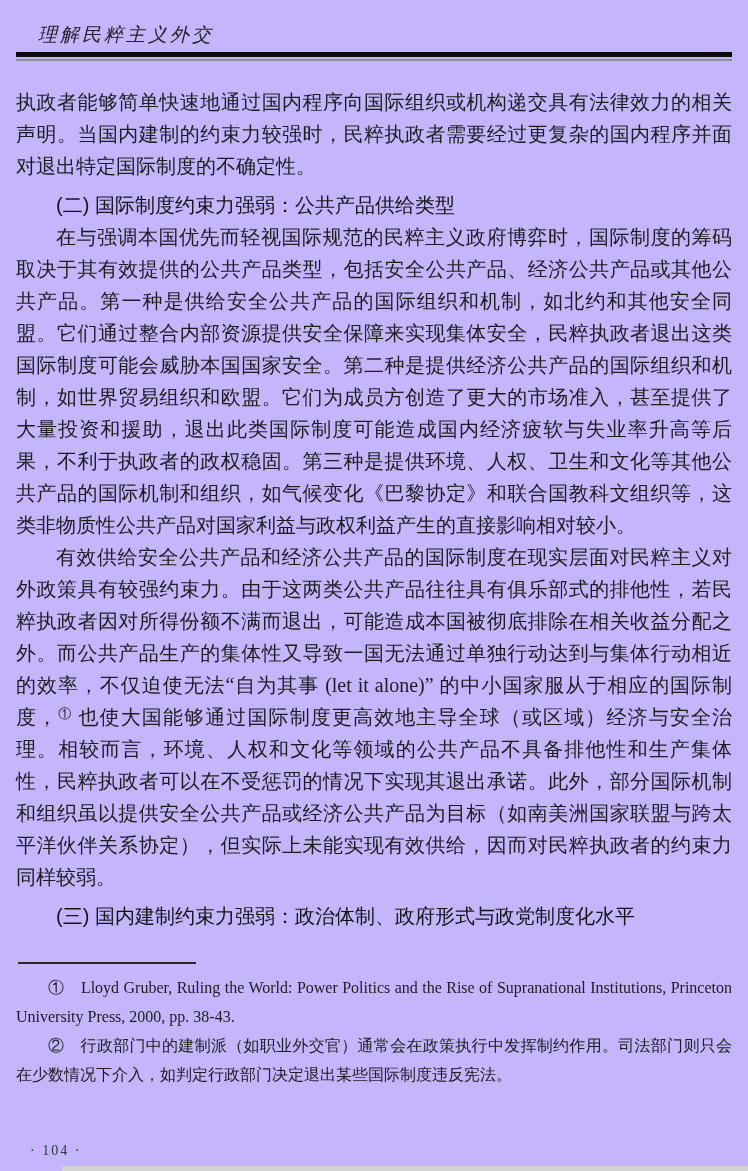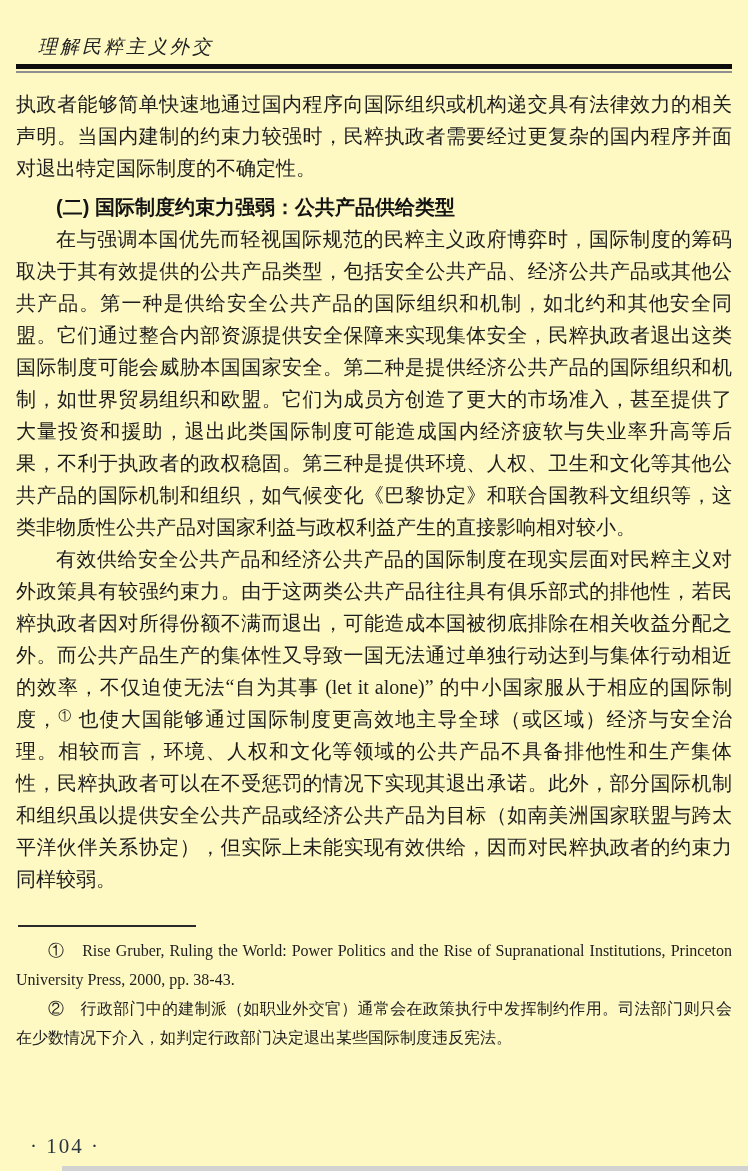--- a/index.html
+++ b/index.html
@@ -1,51 +1,51 @@
 <!DOCTYPE html>
 <html lang="zh"><head>
 <meta charset="utf-8">
 <style>
   html, body { margin: 0; padding: 0; background: #ffffff; }
   .page {
     position: relative;
     width: 748px;
     height: 1171px;
-    background: #fef9c3;
+    background: #c4b5fd;
     box-sizing: border-box;
-    padding: 12px 16px;
+    padding: 0 16px;
     overflow: hidden;
     font-family: "Liberation Serif", "DejaVu Serif", serif;
     color: #1d1d1d;
   }
   
   .running-head {
     margin: 22px 0 0 22px;
     font-size: 19px;
     font-style: italic;
     letter-spacing: 3px;
     color: #222;
   }
   .rule-thick { height: 5px; background: #0d0d0d; margin-top: 4px; }
   .rule-thin  { height: 2px; background: #8f8f8f; margin-top: 2px; }
 
   
   .body-text {
-    margin-top: 15px;
+    margin-top: 25px;
     font-size: 20px;
     line-height: 32px;
     text-align: justify;
   }
   .body-text p { margin: 0; }
   p.indent { text-indent: 2em; }
   h2.sec-heading {
     font-family: "Liberation Sans", "DejaVu Sans", sans-serif;
     font-size: 20px;
     line-height: 32px;
-    font-weight: bold;
+    font-weight: normal;
     margin: 7px 0 0 0;
     text-indent: 2em;
     color: #141414;
   }
   sup.fnref {
     font-size: 13px;
     line-height: 0;
     position: relative;
     top: -0.45em;
     vertical-align: baseline;
@@ -65,21 +65,21 @@
     margin: 0 0 9px 2px;
   }
   .footnotes p { margin: 0; text-indent: 2em; }
   .fn-italic { }
 
   
   .page-number {
     position: absolute;
     left: 30px;
     bottom: 12px;
-    font-size: 21px;
+    font-size: 14px;
     letter-spacing: 2px;
     color: #2b3540;
   }
   .bottom-edge-shadow {
     position: absolute;
     bottom: 0;
     left: 62px;
     right: 0;
     height: 5px;
     background: #d2d2d2;
@@ -97,27 +97,28 @@
   <div class="body-text">
 
     <p>执政者能够简单快速地通过国内程序向国际组织或机构递交具有法律效力的相关声明。当国内建制的约束力较强时，民粹执政者需要经过更复杂的国内程序并面对退出特定国际制度的不确定性。</p>
 
     <h2 class="sec-heading">(二) 国际制度约束力强弱：公共产品供给类型</h2>
 
     <p class="indent">在与强调本国优先而轻视国际规范的民粹主义政府博弈时，国际制度的筹码取决于其有效提供的公共产品类型，包括安全公共产品、经济公共产品或其他公共产品。第一种是供给安全公共产品的国际组织和机制，如北约和其他安全同盟。它们通过整合内部资源提供安全保障来实现集体安全，民粹执政者退出这类国际制度可能会威胁本国国家安全。第二种是提供经济公共产品的国际组织和机制，如世界贸易组织和欧盟。它们为成员方创造了更大的市场准入，甚至提供了大量投资和援助，退出此类国际制度可能造成国内经济疲软与失业率升高等后果，不利于执政者的政权稳固。第三种是提供环境、人权、卫生和文化等其他公共产品的国际机制和组织，如气候变化《巴黎协定》和联合国教科文组织等，这类非物质性公共产品对国家利益与政权利益产生的直接影响相对较小。</p>
 
     <p class="indent"><span>有效供给安全公共产品和经济公共产品的国际制度在现实层面对民粹主义对外政策具有较强约束力。由于这两类公共产品往往具有俱乐部式的排他性，若民粹执政者因对所得份额不满而退出，可能造成本国被彻底排除在相关收益分配之外。而公共产品生产的集体性又导致一国无法通过单独行动达到与集体行动相近的效率，不仅迫使无法“自为其事 (let it alone)” 的中小国家服从于相应的国际制度，</span><sup class="fnref">①</sup><span> 也使大国能够通过国际制度更高效地主导全球（或区域）经济与安全治理。相较而言，环境、人权和文化等领域的公共产品不具备排他性和生产集体性，民粹执政者可以在不受惩罚的情况下实现其退出承诺。此外，部分国际机制和组织虽以提供安全公共产品或经济公共产品为目标（如南美洲国家联盟与跨太平洋伙伴关系协定），但实际上未能实现有效供给，因而对民粹执政者的约束力同样较弱。</span></p>
 
+    <h2 class="sec-heading">(三) 国内建制约束力强弱：政治体制、政府形式与政党制度化水平</h2>
 
   </div>
 
   <div class="footnotes">
     <div class="fn-divider"></div>
 
-    <p><span>①　Rise Gruber, </span><span class="fn-italic">Ruling the World: Power Politics and the Rise of Supranational Institutions</span><span>, Princeton University Press, 2000, pp. 38-43.</span></p>
+    <p><span>①　Lloyd Gruber, </span><span class="fn-italic">Ruling the World: Power Politics and the Rise of Supranational Institutions</span><span>, Princeton University Press, 2000, pp. 38-43.</span></p>
 
     <p>②　行政部门中的建制派（如职业外交官）通常会在政策执行中发挥制约作用。司法部门则只会在少数情况下介入，如判定行政部门决定退出某些国际制度违反宪法。</p>
   </div>
 
   <div class="page-number">· 104 ·</div>
 
   <div class="bottom-edge-shadow"></div>
 
 </div>
 

